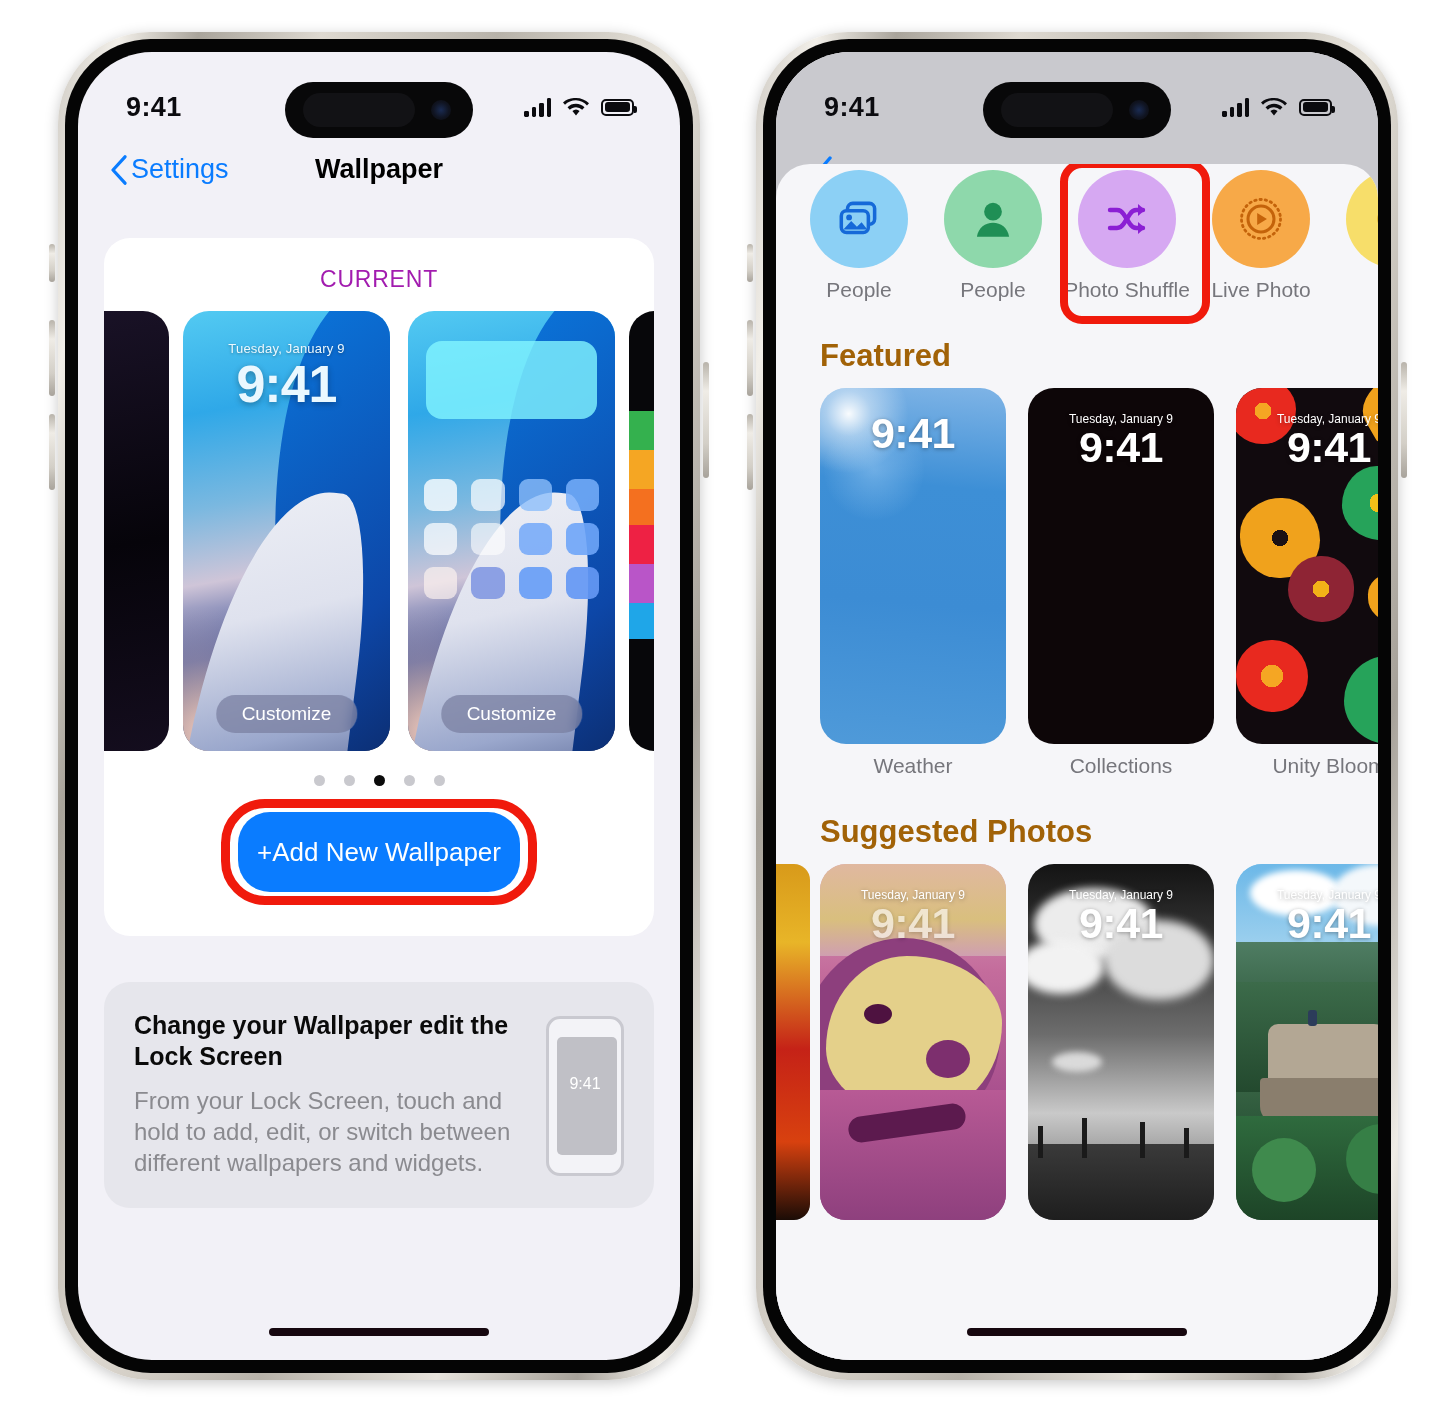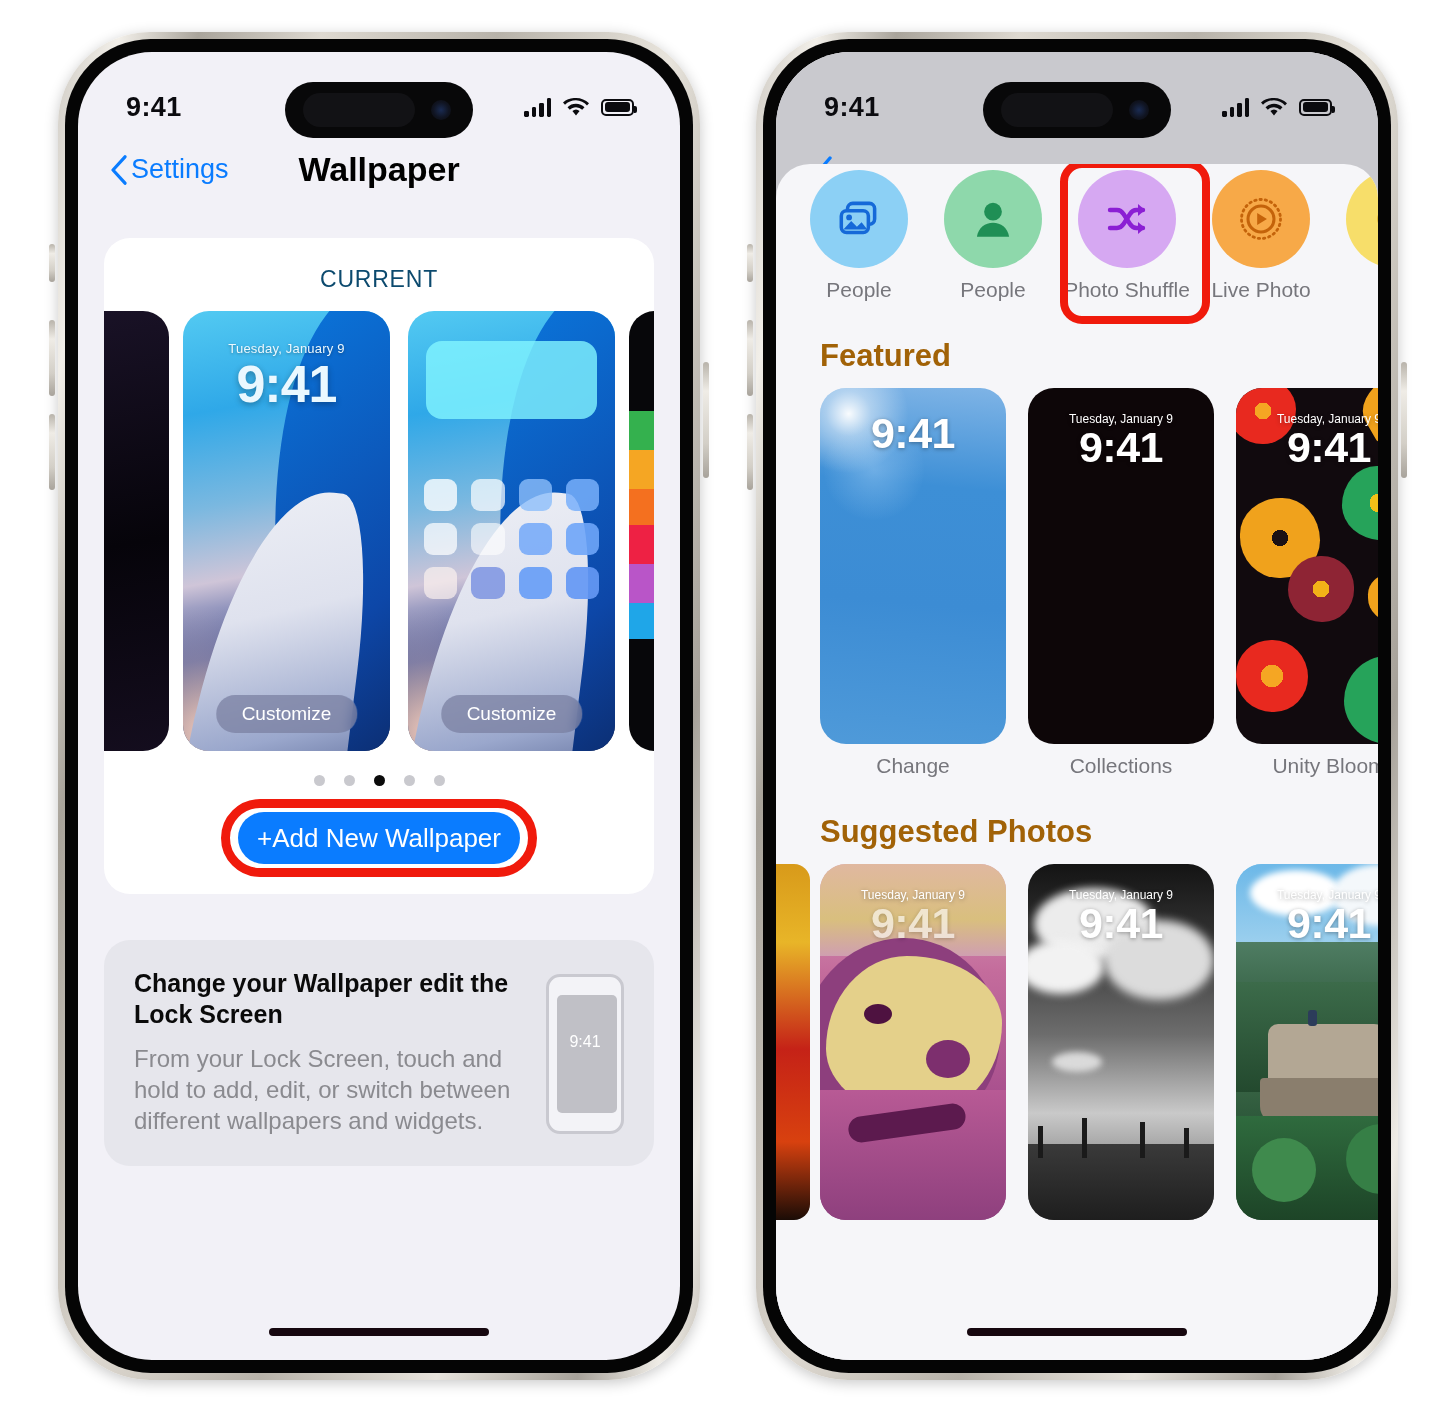--- a/index.html
+++ b/index.html
@@ -83,30 +83,30 @@
   
   .navbar {
     position: relative; z-index: 15;
     height: 62px; display:flex; align-items:center; padding: 0 32px;
   }
   .back { display:flex; align-items:flex-end; gap:4px; color:#0a7cff; cursor:pointer; }
   .back svg { width: 17px; height: 30px; display:block; }
   .back span { font-size: 27px; }
   .navtitle {
     position:absolute; left:0; right:0; text-align:center;
-    font-size: 34px; font-weight: bold; color: #000; pointer-events:none;
+    font-size: 27px; font-weight: bold; color: #000; pointer-events:none;
   }
 
   .scroll-left { position:relative; z-index:10; padding: 38px 0 0 0; height: calc(100% - 150px); }
 
   .card-current {
     margin: 0 26px; background: #fff; border-radius: 26px;
     padding: 28px 0 30px 0; position: relative; overflow: hidden;
   }
-  .current-label { text-align:center; font-size: 23px; color:#0c4a6e; letter-spacing:.8px; }
+  .current-label { text-align:center; font-size: 23px; color:#a21caf; letter-spacing:.8px; }
 
   .carousel { position: relative; height: 440px; margin-top: 18px; }
   .wp-card { position:absolute; top:0; border-radius: 26px; overflow:hidden; }
   .wp-main { width: 207px; height: 440px; }
   .wp-lock { left: 79px; }
   .wp-home { left: 304px; }
   .wp-peek-l { left: -142px; width: 207px; height: 440px; background: linear-gradient(170deg,#1b1329,#06040a 55%, #140d1e); }
   .wp-peek-r { left: 525px; width: 207px; height: 440px; background: #07070a; }
   .rainbow { position:absolute; left:0; right:0; top: 100px; height: 228px;
      background: linear-gradient(180deg,#34b14e 0 17%, #f5a623 17% 34%, #f4701f 34% 50%, #ee2144 50% 67%, #b955c8 67% 84%, #1fa6e8 84% 100%); }
@@ -143,21 +143,21 @@
     position:absolute; z-index:5; left:50%; transform:translateX(-50%); bottom: 18px;
     background: rgba(120,126,160,.72); color:#fff; font-size: 19px;
     padding: 8px 26px; border-radius: 20px; white-space:nowrap;
     backdrop-filter: blur(6px);
   }
 
   .dots { display:flex; justify-content:center; gap: 19px; margin-top: 24px; }
   .dots i { width:11px; height:11px; border-radius:50%; background:#c9c9ce; display:block; }
   .dots i.on { background: #0a0a0a; }
 
-  .addwrap { position:relative; margin: 26px auto 0; width: 282px; height: 52px; text-decoration: underline; }
+  .addwrap { position:relative; margin: 26px auto 14px; width: 282px; height: 80px; text-decoration: underline; }
   .addwrap .ring {
     position:absolute; inset:-13px -17px; border: 9px solid #f01a0c; border-radius: 44px;
   }
   .addbtn {
     position:absolute; inset:0; background:#0a7cff; border-radius: 32px;
     display:flex; align-items:center; justify-content:center;
     color:#fff; font-size: 26px; font-weight: 500; cursor:pointer;
   }
 
   .card-info {
@@ -456,21 +456,21 @@
 
           <div class="sec-title">Featured</div>
 
           <div class="row-cards">
             <div class="thumb">
               <div class="img t-weather">
                 <div class="thumb-txt">
                   <div class="thumb-time">9:41</div>
                 </div>
               </div>
-              <div class="cap">Change</div>
+              <div class="cap">Weather</div>
             </div>
 
             <div class="thumb">
               <div class="img t-collections">
                 <div class="thumb-txt">
                   <div class="thumb-date">Tuesday, January 9</div>
                   <div class="thumb-time">9:41</div>
                 </div>
               </div>
               <div class="cap">Collections</div>

